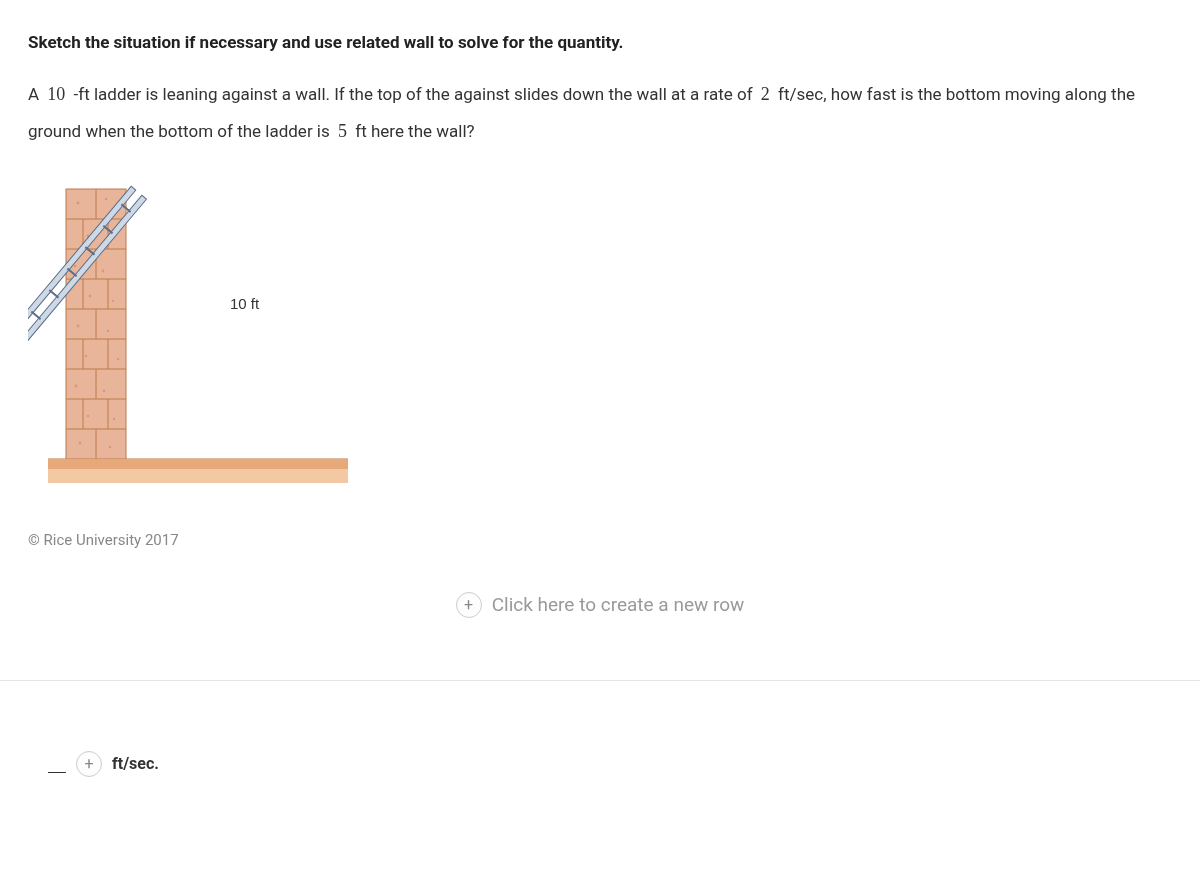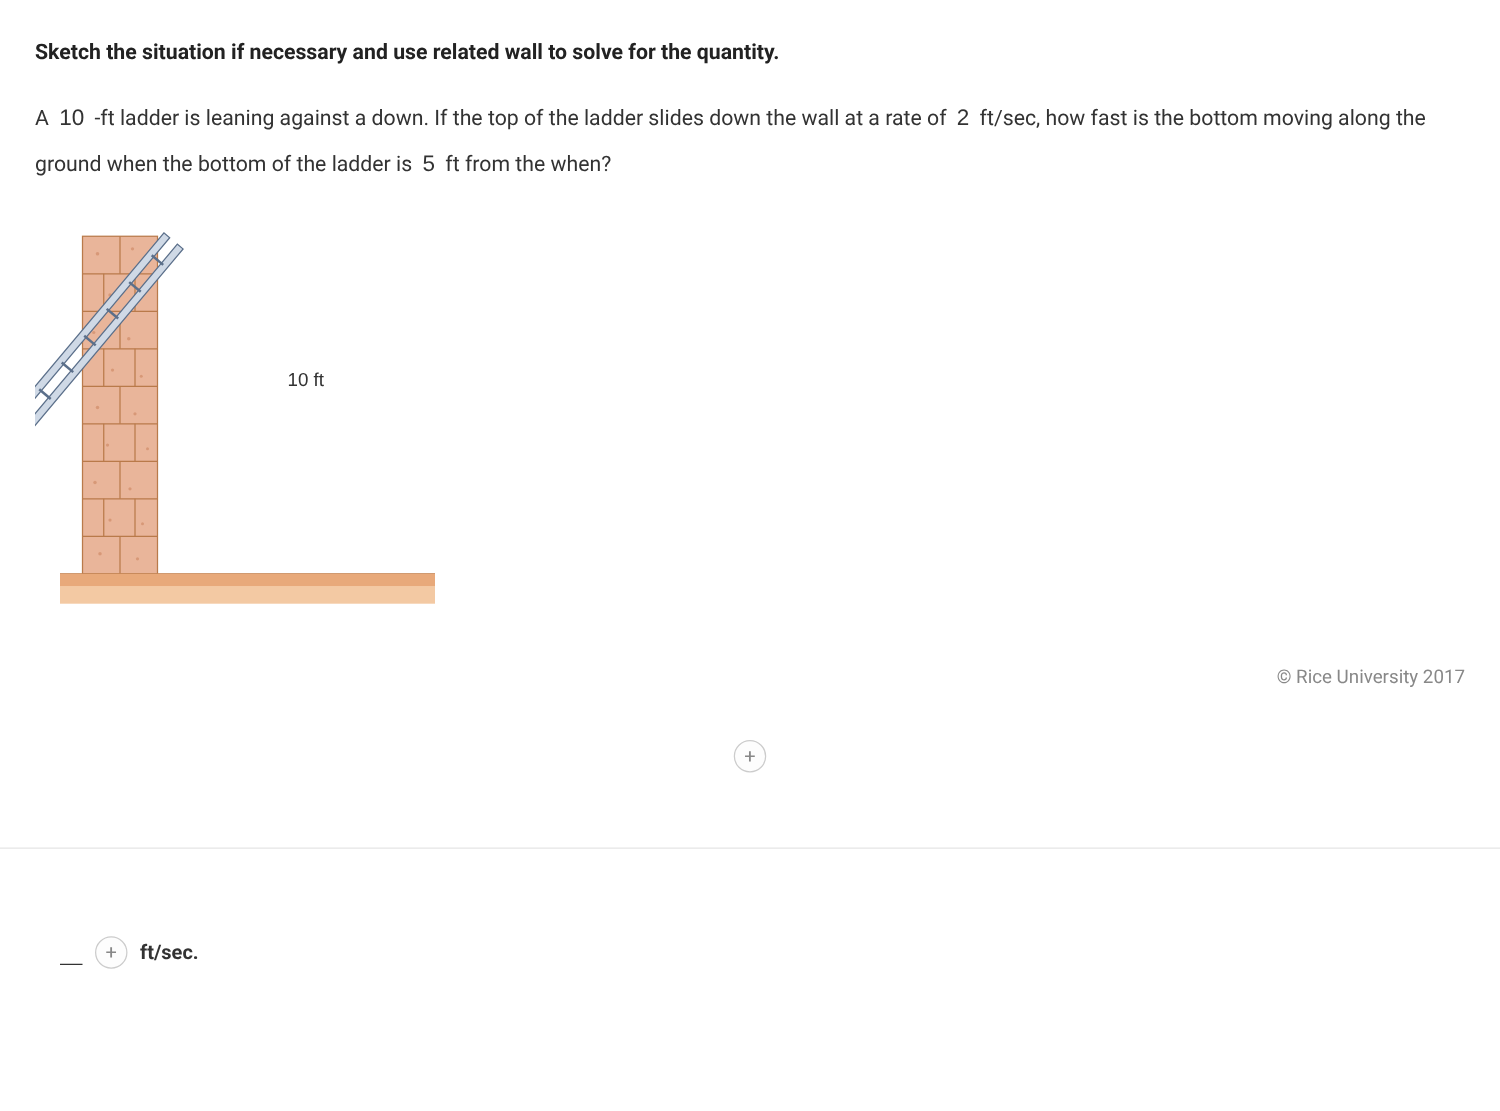--- a/index.html
+++ b/index.html
@@ -17,29 +17,29 @@
     margin-bottom: 20px;
     color: #222;
   }
   .problem-text {
     font-size: 17px;
     color: #333;
     line-height: 2.1;
     margin-bottom: 30px;
   }
   .mathnum {
-    font-family: Liberation Sans, sans-serif;
+    font-family: Liberation Serif, serif;
     font-size: 18px;
     padding: 0 4px;
   }
   .diagram-wrap {
     margin: 10px 0 20px 0;
   }
   .attribution {
-    text-align: right;
+    text-align: left;
     color: #888;
     font-size: 15px;
     margin-top: 20px;
     margin-bottom: 40px;
   }
   .new-row-btn {
     display: flex;
     align-items: center;
     justify-content: center;
     gap: 10px;
@@ -88,25 +88,25 @@
   }
 </style>
 </head>
 <body>
 
 <div class="instruction">Sketch the situation if necessary and use related wall to solve for the quantity.</div>
 
 <div class="problem-text">
   <span>A</span>
   <span class="mathnum">10</span>
-  <span>-ft ladder is leaning against a down. If the top of the ladder slides down the wall at a rate of</span>
+  <span>-ft ladder is leaning against a wall. If the top of the against slides down the wall at a rate of</span>
   <span class="mathnum">2</span>
   <span>ft/sec, how fast is the bottom moving along the ground when the bottom of the ladder is</span>
   <span class="mathnum">5</span>
-  <span>ft from the when?</span>
+  <span>ft here the wall?</span>
 </div>
 
 <div class="diagram-wrap">
   <svg width="320" height="320" viewBox="0 0 320 320">
 
     <rect x="20" y="278" width="300" height="10" fill="#e8a97a"></rect>
     <rect x="20" y="288" width="300" height="14" fill="#f3c9a3"></rect>
     <line x1="20" y1="278" x2="320" y2="278" stroke="#b97a4a" stroke-width="1"></line>
 
     <g stroke="#b97a4a" stroke-width="1">
@@ -186,20 +186,21 @@
     <rect x="0" y="302" width="320" height="20" fill="#ffffff"></rect>
 
     <text x="202" y="128" font-family="Arial, sans-serif" font-size="15" fill="#333">10 ft</text>
   </svg>
 </div>
 
 <div class="attribution">© Rice University 2017</div>
 
 <div class="new-row-btn">
   <span class="plus-badge">+</span>
+  <span>Click here to create a new row</span>
 </div>
 
 <hr class="hr-sep">
 
 <div class="answer-row">
   <span class="answer-input-line"></span>
   <span class="plus-badge">+</span>
   <span class="unit-label">ft/sec.</span>
 </div>
 

